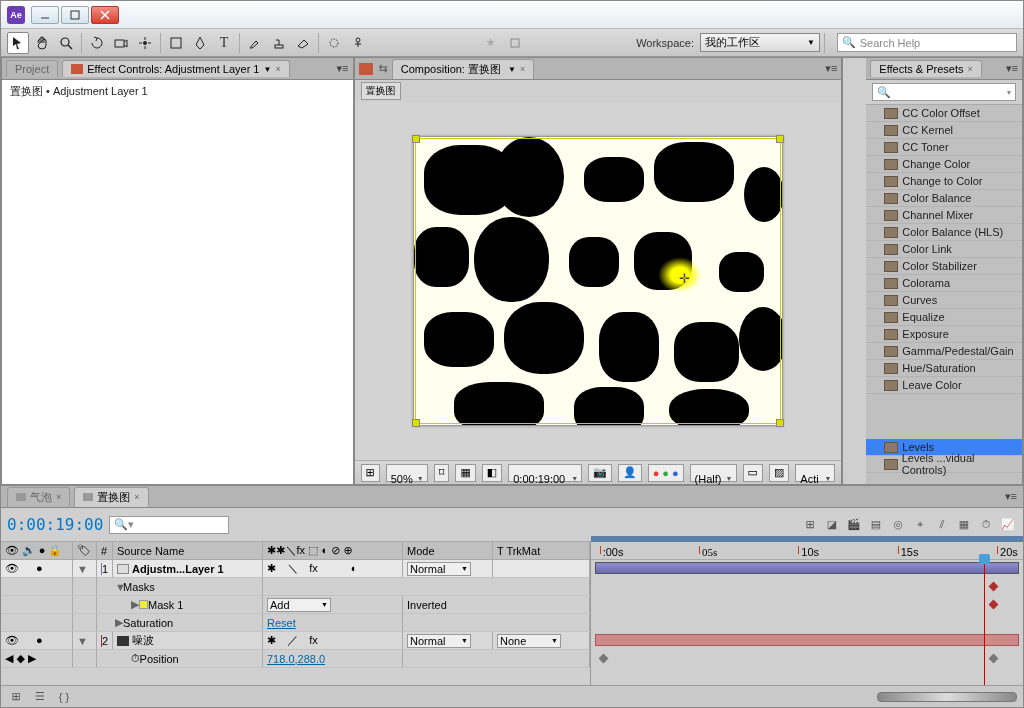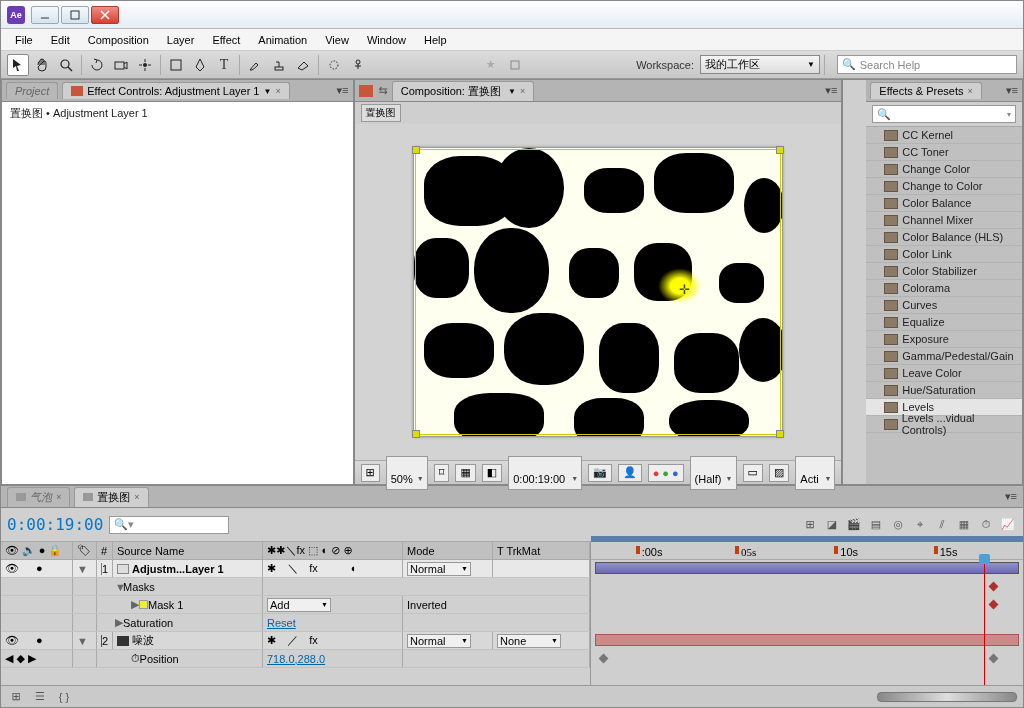--- a/index.html
+++ b/index.html
@@ -18,67 +18,67 @@
 .tool-btn.active { background: #fff; border-color: #888; }
 .tool-sep { width: 1px; height: 20px; background: #aaa; margin: 0 2px; }
 .tool-spacer { flex: 1; }
 .workspace-label { color: #333; margin-right: 4px; }
 .workspace-dd { width: 120px; height: 19px; border: 1px solid #888; background: linear-gradient(#f5f5f5,#ddd); padding: 0 4px; display: flex; align-items: center; justify-content: space-between; }
 .search-help { width: 180px; height: 19px; border: 1px solid #999; background: #fff; display: flex; align-items: center; padding: 0 4px; gap: 4px; margin-left: 8px; color: #888; }
 .main-area { flex: 1; display: flex; min-height: 0; }
 .panel { background: #cfcfcf; border: 1px solid #888; display: flex; flex-direction: column; }
 .panel-tabs { height: 22px; background: #b4b4b4; display: flex; align-items: center; padding: 0 4px; gap: 4px; border-bottom: 1px solid #888; }
 .tab { padding: 2px 8px; background: #cfcfcf; border: 1px solid #999; border-bottom: none; border-radius: 3px 3px 0 0; display: flex; align-items: center; gap: 4px; }
-.tab.inactive { background: #b8b8b8; color: #666; font-style: italic; }
+.tab.inactive { background: #b8b8b8; color: #666; }
 .tab-close { color: #666; font-size: 9px; }
 .panel-menu-icon { margin-left: auto; color: #444; }
 .left-panel { width: 396px; }
 .left-content { flex: 1; background: #fff; padding: 4px 8px; overflow: hidden; }
 .breadcrumb { font-size: 11px; color: #222; }
 .mid-panel { flex: 1; display: flex; flex-direction: column; }
 .comp-header { display: flex; align-items: center; gap: 4px; padding: 2px 6px; }
 .comp-dd { padding: 1px 4px; border: 1px solid #999; background: #ddd; font-size: 10px; }
 .viewer-area { flex: 1; background: #d3d3d3; display: flex; align-items: center; justify-content: center; position: relative; padding: 6px; }
 .canvas-wrap { position: relative; width: 370px; height: 290px; }
 .canvas { width: 100%; height: 100%; border: 1px solid #999; background: #fffff0; box-shadow: 0 0 3px rgba(0,0,0,.3); position: relative; overflow: hidden; }
 .noise-blob { position: absolute; background: #000; border-radius: 40%; }
 .sel-box { position: absolute; inset: 2px; border: 1px solid #cccc00; pointer-events: none; }
 .sel-handle { position: absolute; width: 8px; height: 8px; background: #dddd00; border: 1px solid #888; }
 .yellow-glow { position: absolute; right: 80px; top: 120px; width: 44px; height: 36px; background: radial-gradient(#ffff00 30%, rgba(255,255,0,0) 70%); }
 .viewer-footer { height: 24px; background: linear-gradient(#d9d9d9,#c7c7c7); display: flex; align-items: center; gap: 6px; padding: 0 6px; border-top: 1px solid #aaa; font-size: 10px; }
 .vf-btn { height: 18px; padding: 0 4px; border: 1px solid #999; background: #eee; display: flex; align-items: center; gap: 3px; }
-.vf-dd { height: 34px; padding: 12px 14px 0 4px; border: 1px solid #999; background: #eee; display: flex; align-items: center; position: relative; }
+.vf-dd { height: 18px; padding: 12px 14px 0 4px; border: 1px solid #999; background: #eee; display: flex; align-items: center; position: relative; }
 .vf-dd::after { content: "▼"; font-size: 7px; position: absolute; right: 3px; color: #555; }
 .right-panel { width: 200px; padding-left: 23px; }
 .right-search { padding: 3px 6px; border-bottom: 1px solid #aaa; }
 .right-search .search-box { width: 100%; height: 18px; border: 1px solid #999; background: #fff; display: flex; align-items: center; padding: 0 4px; gap: 4px; color: #888; }
 .effects-list { flex: 1; overflow-y: auto; background: #c0c0c0; }
 .effect-item { height: 17px; display: flex; align-items: center; padding: 0 6px 0 18px; gap: 4px; color: #222; border-bottom: 1px solid #b3b3b3; }
-.effect-item.sel { background: #e5e5e5; }
+.effect-item.sel { background: #3b82f6; margin-top: 45px; }
 .effect-icon { width: 14px; height: 11px; background: #8a7a66; border: 1px solid #654; display: inline-block; }
 .bottom-tabs { height: 22px; background: #b4b4b4; display: flex; align-items: center; padding: 0 6px; gap: 4px; border-top: 1px solid #888; }
 .timeline { height: 200px; background: #d0d0d0; border-top: 1px solid #888; display: flex; flex-direction: column; }
 .tl-header { height: 34px; display: flex; align-items: center; padding: 0 6px; gap: 6px; border-bottom: 1px solid #aaa; }
 .timecode { color: #0077cc; font-size: 16px; font-family: monospace; }
 .tl-search { width: 120px; height: 18px; border: 1px solid #999; background: #fff; display: flex; align-items: center; padding: 0 4px; color: #888; }
 .tl-tools { display: flex; gap: 4px; margin-left: auto; align-items: center; }
 .tl-icon { width: 18px; height: 18px; color: #555; display: flex; align-items: center; justify-content: center; }
 .tl-ruler-area { flex: 1; display: flex; }
 .tl-left { width: 590px; display: flex; flex-direction: column; border-right: 1px solid #999; }
 .tl-right { flex: 1; display: flex; flex-direction: column; background: #cfcfcf; }
 .tl-cols-header { height: 18px; background: #c0c0c0; display: flex; align-items: center; font-size: 10px; border-bottom: 1px solid #aaa; }
 .tl-col { padding: 0 4px; border-right: 1px solid #aaa; height: 100%; display: flex; align-items: center; overflow: hidden; }
 .tl-rows { flex: 1; overflow-y: auto; }
 .tl-row { height: 18px; display: flex; align-items: center; font-size: 10px; border-bottom: 1px solid #c3c3c3; }
 .tl-row.sel { background: #e8e8e8; }
 .tw { display: inline-block; width: 8px; text-align: center; color: #666; }
 .layer-color { width: 10px; height: 12px; display: inline-block; }
 .mode-dd { width: 64px; height: 14px; border: 1px solid #999; background: #f0f0f0; font-size: 9px; padding: 0 2px; display: flex; align-items: center; justify-content: space-between; }
 .tl-ruler { height: 18px; background: #ccc; border-bottom: 1px solid #aaa; position: relative; font-size: 9px; }
-.ruler-tick { position: absolute; top: 4px; border-left: 4px solid #c2410c; height: 8px; padding-left: 2px; margin-left: 36px; }
+.ruler-tick { position: absolute; top: 4px; border-left: 1px solid #c2410c; height: 8px; padding-left: 2px; }
 .playhead { position: absolute; top: 0; bottom: 0; width: 1px; background: #c00; z-index: 2; }
 .playhead::before { content: ""; position: absolute; top: -6px; left: -5px; width: 11px; height: 10px; background: #4aa0d8; border-radius: 2px; }
 .nav-bar { position: absolute; top: -6px; left: 0; right: 0; height: 6px; background: #5b7fa6; }
 .tl-track-area { flex: 1; position: relative; }
 .track { position: absolute; left: 0; right: 0; height: 18px; }
 .bar-purple { position: absolute; top: 2px; left: 4px; right: 4px; height: 12px; background: linear-gradient(#8f8fd0,#6b6baf); border: 1px solid #555; }
 .bar-red { position: absolute; top: 2px; left: 4px; right: 4px; height: 12px; background: #ce8a8a; border: 1px solid #a55; }
 .kf { position: absolute; width: 7px; height: 7px; background: #b03030; transform: rotate(45deg); top: 5px; }
 .tl-footer { height: 22px; background: #cacaca; border-top: 1px solid #999; display: flex; align-items: center; padding: 0 6px; gap: 6px; }
 .link { color: #0066aa; text-decoration: underline; cursor: pointer; }
@@ -104,31 +104,20 @@
         </div>
       <div class="win-btn close">
           <svg width="10" height="10">
             <line x1="1" y1="1" x2="9" y2="9" stroke="#fff" stroke-width="1.5"></line>
             <line x1="9" y1="1" x2="1" y2="9" stroke="#fff" stroke-width="1.5"></line>
           </svg>
         </div>
     </div>
   </div>
 
-  <div class="menubar">
-    <div class="menu-item">File</div>
-    <div class="menu-item">Edit</div>
-    <div class="menu-item">Composition</div>
-    <div class="menu-item">Layer</div>
-    <div class="menu-item">Effect</div>
-    <div class="menu-item">Animation</div>
-    <div class="menu-item">View</div>
-    <div class="menu-item">Window</div>
-    <div class="menu-item">Help</div>
-  </div>
 
   <div class="toolbar">
     <div class="tool-btn active">
         <svg width="12" height="14">
           <path d="M1 1 L9 7 L5 8 L7 13 L5 13 L4 8 L1 10 Z" fill="#222"></path>
         </svg>
       </div>
     <div class="tool-btn">
         <svg width="14" height="14">
           <path d="M3 7 Q3 3 5 3 L5 7 M5 3 Q5 1 7 1 L7 7 M7 1 Q9 1 9 3 L9 7 M9 3 Q11 3 11 5 L11 9 Q11 13 7 13 Q3 13 3 9 Z" fill="none" stroke="#222"></path>
@@ -322,20 +311,24 @@
       </div>
       <div class="right-search">
         <div class="search-box">
           <span>🔍</span>
             <span style="margin-left:auto;font-size:8px;">▾</span>
         </div>
       </div>
       <div class="effects-list" id="effects-list">
           <div class="effect-item">
             <span class="effect-icon"></span>
+            <span>CC Color Offset</span>
+          </div>
+          <div class="effect-item">
+            <span class="effect-icon"></span>
             <span>CC Kernel</span>
           </div>
           <div class="effect-item">
             <span class="effect-icon"></span>
             <span>CC Toner</span>
           </div>
           <div class="effect-item">
             <span class="effect-icon"></span>
             <span>Change Color</span>
           </div>
@@ -378,25 +371,25 @@
           <div class="effect-item">
             <span class="effect-icon"></span>
             <span>Exposure</span>
           </div>
           <div class="effect-item">
             <span class="effect-icon"></span>
             <span>Gamma/Pedestal/Gain</span>
           </div>
           <div class="effect-item">
             <span class="effect-icon"></span>
+            <span>Hue/Saturation</span>
+          </div>
+          <div class="effect-item">
+            <span class="effect-icon"></span>
             <span>Leave Color</span>
-          </div>
-          <div class="effect-item">
-            <span class="effect-icon"></span>
-            <span>Hue/Saturation</span>
           </div>
           <div class="effect-item sel">
             <span class="effect-icon"></span>
             <span>Levels</span>
           </div>
           <div class="effect-item">
             <span class="effect-icon"></span>
             <span>Levels ...vidual Controls)</span>
           </div>
         </div>

